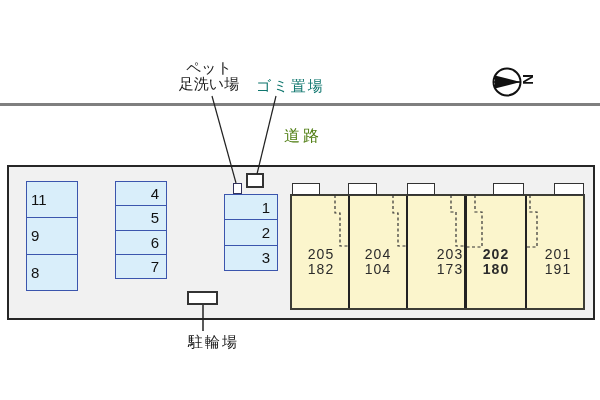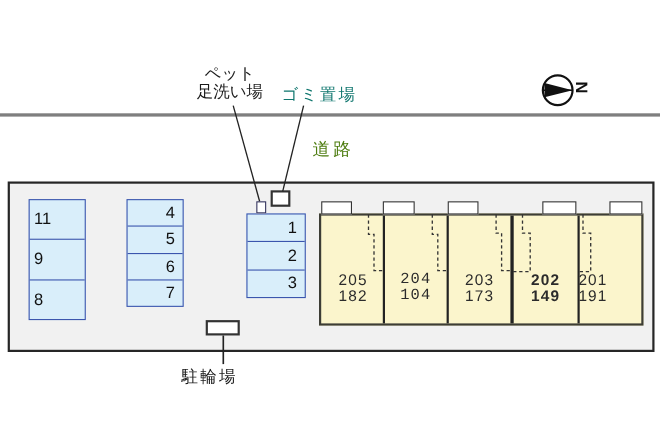--- a/index.html
+++ b/index.html
@@ -7,21 +7,21 @@
        font-family:"Liberation Sans","DejaVu Sans",sans-serif;color:#111;}
   .abs{position:absolute;}
 
   
   .road-line{top:103px;left:0;width:600px;height:3px;background:#7f7f7f;}
   .road-label{top:126px;left:284px;font-size:16px;letter-spacing:3px;color:#4d7c0f;}
 
   
   .pet-label{top:60px;left:166px;width:86px;text-align:center;font-size:15px;line-height:16px;color:#1a1a1a;}
   .garbage-label{top:77px;left:256px;font-size:15px;letter-spacing:2px;color:#0f766e;}
-  .bicycle-label{top:333px;left:165px;font-size:15px;letter-spacing:2px;color:#1a1a1a;}
+  .bicycle-label{top:333px;left:188px;font-size:15px;letter-spacing:2px;color:#1a1a1a;}
 
   
   .compass{top:62px;left:485px;width:56px;height:40px;}
   .compass-letter{top:74px;left:521px;width:16px;height:16px;font-size:15px;font-weight:bold;
                   transform:rotate(90deg);color:#111;}
 
   
   .plot{top:165px;left:7px;width:584px;height:151px;background:#f1f1f1;border:2.5px solid #262626;}
 
   
@@ -34,21 +34,21 @@
   .pcol-b .space{padding-right:7px;justify-content:flex-end;}
   .pcol-c{top:194px;left:224px;width:54px;height:77px;}
   .pcol-c .space{padding-right:7px;justify-content:flex-end;}
 
   
   .pet-box{top:183px;left:233px;width:9px;height:11px;background:#fff;border:1.5px solid #32325c;box-sizing:border-box;z-index:5;}
   .garbage-box{top:173px;left:246px;width:18px;height:15px;background:#fff;border:2px solid #333;box-sizing:border-box;z-index:5;}
   .bicycle-box{top:291px;left:187px;width:31px;height:14px;background:#fff;border:2px solid #333;box-sizing:border-box;z-index:5;}
 
   
-  .building{top:194px;left:290px;width:295px;height:102px;background:#fbf5cc;border:2px solid #3d3d35;box-sizing:border-box;}
+  .building{top:194px;left:290px;width:295px;height:116px;background:#fbf5cc;border:2px solid #3d3d35;box-sizing:border-box;}
   .divider{position:absolute;top:0;bottom:0;width:1.5px;background:#222;}
   .divider.thick{width:2.5px;}
   .unit-label{position:absolute;top:51px;width:58px;text-align:center;font-size:14px;line-height:14.5px;
               color:#2b2b2b;letter-spacing:1px;}
   .balcony{top:183px;height:12px;background:#fff;border:1.5px solid #333;box-sizing:border-box;z-index:4;}
 
   svg.overlay{position:absolute;top:0;left:0;width:600px;height:400px;pointer-events:none;z-index:6;}
 </style>
 </head>
 <body>
@@ -98,33 +98,33 @@
 <div class="abs building">
   <div class="divider" style="left:56px;"></div>
   <div class="divider" style="left:114px;"></div>
   <div class="divider thick" style="left:172px;"></div>
   <div class="divider" style="left:233px;"></div>
 
   <div class="unit-label" style="left:0px;">
     <div>205</div>
     <div>182</div>
   </div>
-  <div class="unit-label" style="left:57px;font-family:Liberation Mono, monospace;">
+  <div class="unit-label" style="left:57px;">
     <div>204</div>
     <div>104</div>
   </div>
-  <div class="unit-label" style="left:115px;">
+  <div class="unit-label" style="left:115px;padding-left:14px;">
     <div>203</div>
     <div>173</div>
   </div>
   <div class="unit-label" style="left:174px;width:60px;font-weight:bold;">
     <div>202</div>
-    <div>149</div>
+    <div>180</div>
   </div>
-  <div class="unit-label" style="left:218px;width:58px;">
+  <div class="unit-label" style="left:237px;width:58px;">
     <div>201</div>
     <div>191</div>
   </div>
 </div>
 
 <div class="abs balcony" style="left:292px;width:28px;"></div>
 <div class="abs balcony" style="left:348px;width:29px;"></div>
 <div class="abs balcony" style="left:407px;width:28px;"></div>
 <div class="abs balcony" style="left:493px;width:31px;"></div>
 <div class="abs balcony" style="left:554px;width:30px;"></div>

